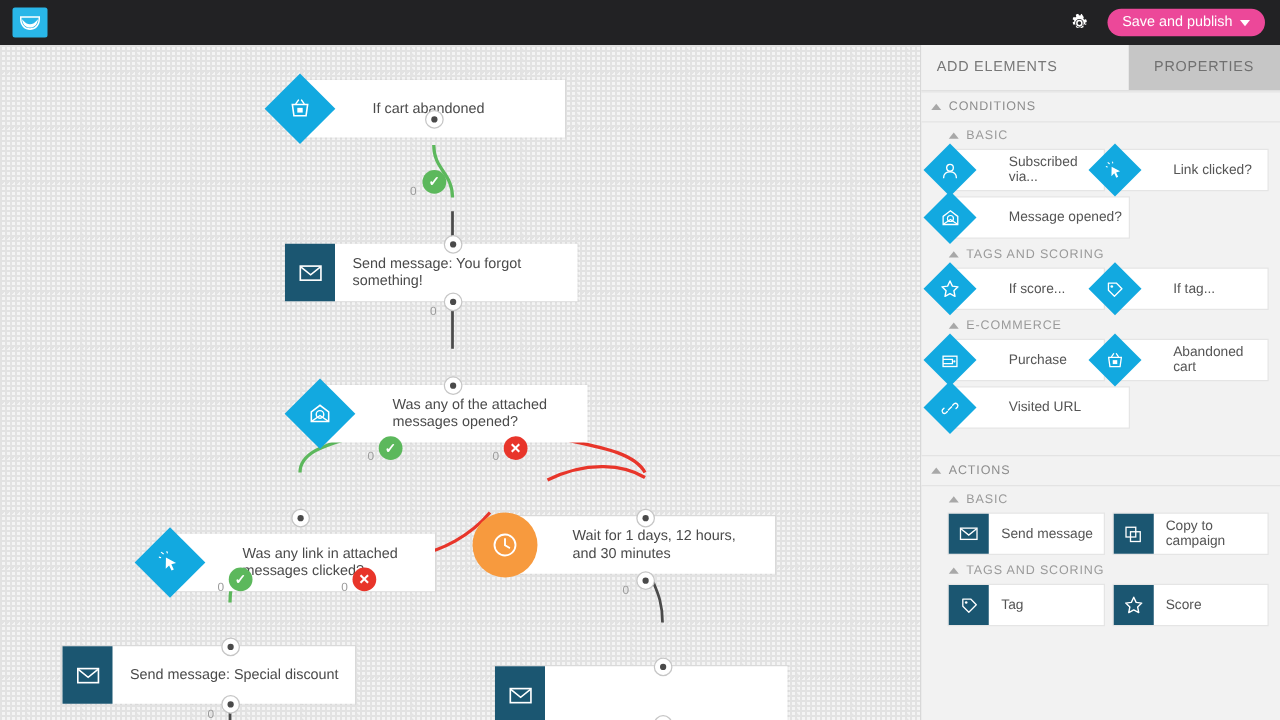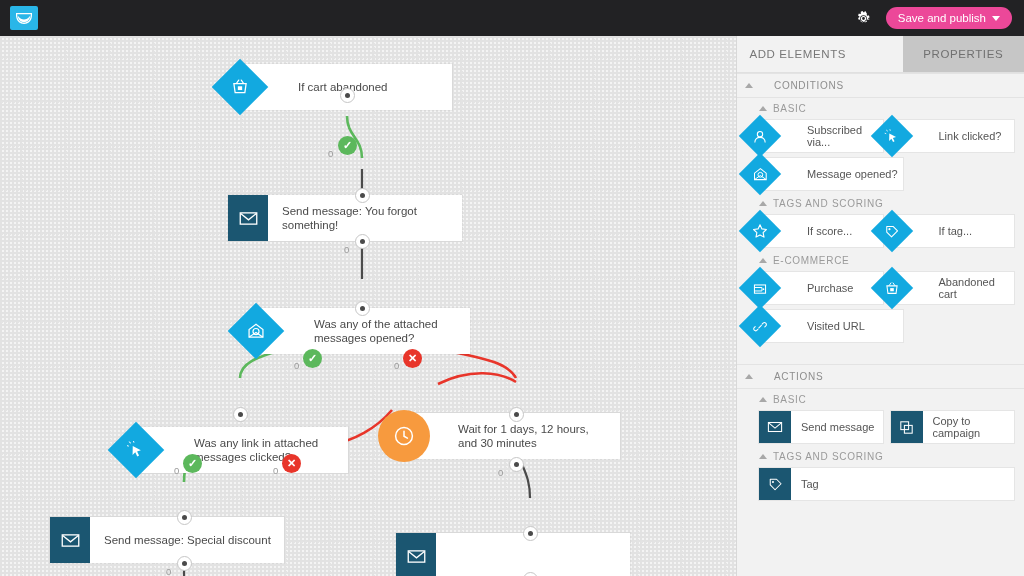--- a/index.html
+++ b/index.html
@@ -154,21 +154,21 @@
   .tab {
     flex: 1; display: flex; align-items: center; justify-content: center;
     font-size: 11.5px; letter-spacing: 0.6px; color: #8a8a8a;
     cursor: pointer;
   }
   .tab.active { background: #f2f2f2; color: #777; }
   .tab.inactive { background: #c6c6c6; color: #707070; }
   .sep { height: 1px; background: #e0e0e0; }
 
   .grp-hdr {
-    display: flex; align-items: center; gap: 21px;
+    display: flex; align-items: center; gap: 6px;
     padding: 6px 0 6px 8px;
     font-size: 10px; letter-spacing: 0.7px; color: #8d8d8d;
     background: #f2f2f2;
     border-top: 1px solid #e3e3e3;
     border-bottom: 1px solid #e3e3e3;
     cursor: pointer;
   }
   .sub-hdr {
     display: flex; align-items: center; gap: 6px;
     padding: 5px 0 3px 22px;
@@ -506,14 +506,22 @@
   <div class="pal-row">
     <div class="pal-item act-i">
       <span class="psq">
         <svg width="15" height="15" viewBox="0 0 20 20" aria-hidden="true">
           <path d="M3 3 H11.4 L17.4 9 L9.4 17 L3 10.6 Z" stroke="#fff" stroke-width="1.4" fill="none" stroke-linejoin="round"></path>
           <circle cx="6.6" cy="6.6" r="1.4" fill="#fff"></circle>
         </svg>
       </span>
       <span class="pal-label">Tag</span>
     </div>
+    <div class="pal-item act-i">
+      <span class="psq">
+        <svg width="16" height="16" viewBox="0 0 20 20" aria-hidden="true">
+          <path d="M10 2.2 L12.4 7.4 L18 8.1 L13.9 12 L15 17.6 L10 14.9 L5 17.6 L6.1 12 L2 8.1 L7.6 7.4 Z" stroke="#fff" stroke-width="1.4" fill="none" stroke-linejoin="round"></path>
+        </svg>
+      </span>
+      <span class="pal-label">Score</span>
+    </div>
   </div>
 </div>
 
 </body></html>

